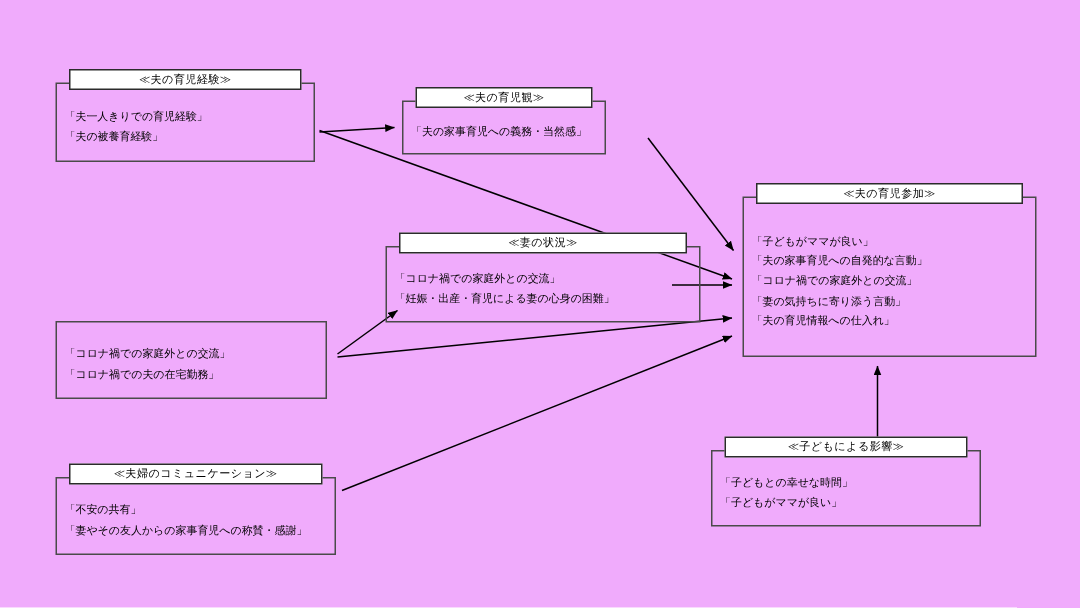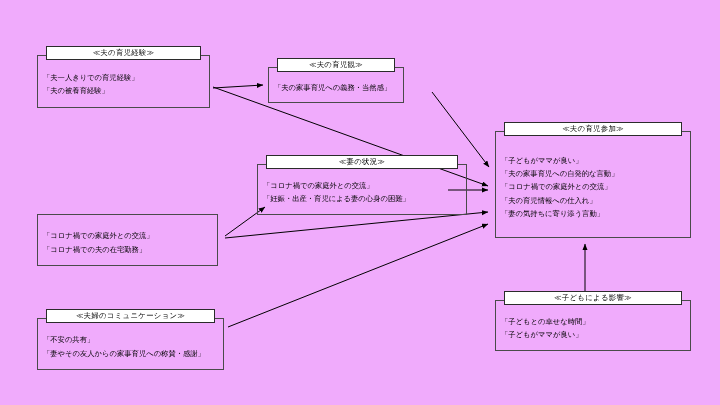--- a/index.html
+++ b/index.html
@@ -104,22 +104,22 @@
         <div class="node-body">
           <div class="concept">「夫の家事育児への義務・当然感」</div>
         </div>
       </div>
       <div class="node" style="left: 495px; top: 131px; width: 196px; height: 107px; text-decoration: underline;">
         <div class="node-header">≪夫の育児参加≫</div>
         <div class="node-body">
           <div class="concept">「子どもがママが良い」</div>
           <div class="concept">「夫の家事育児への自発的な言動」</div>
           <div class="concept">「コロナ禍での家庭外との交流」</div>
+          <div class="concept">「妻の気持ちに寄り添う言動」</div>
           <div class="concept">「夫の育児情報への仕入れ」</div>
-          <div class="concept">「妻の気持ちに寄り添う言動」</div>
         </div>
       </div>
       <div class="node" style="left: 257px; top: 164px; width: 210px; height: 51px;">
         <div class="node-header">≪妻の状況≫</div>
         <div class="node-body">
           <div class="concept">「コロナ禍での家庭外との交流」</div>
           <div class="concept">「妊娠・出産・育児による妻の心身の困難」</div>
         </div>
       </div>
       <div class="node" style="left: 37px; top: 214px; width: 181px; height: 52px;">
@@ -128,21 +128,21 @@
           <div class="concept">「コロナ禍での夫の在宅勤務」</div>
         </div>
       </div>
       <div class="node" style="left: 37px; top: 318px; width: 187px; height: 52px;">
         <div class="node-header">≪夫婦のコミュニケーション≫</div>
         <div class="node-body">
           <div class="concept">「不安の共有」</div>
           <div class="concept">「妻やその友人からの家事育児への称賛・感謝」</div>
         </div>
       </div>
-      <div class="node" style="left: 495px; top: 300px; width: 196px; height: 51px;">
+      <div class="node" style="left: 474px; top: 300px; width: 180px; height: 51px;">
         <div class="node-header">≪子どもによる影響≫</div>
         <div class="node-body">
           <div class="concept">「子どもとの幸せな時間」</div>
           <div class="concept">「子どもがママが良い」</div>
         </div>
       </div>
     </div>
 
 </div>
 

